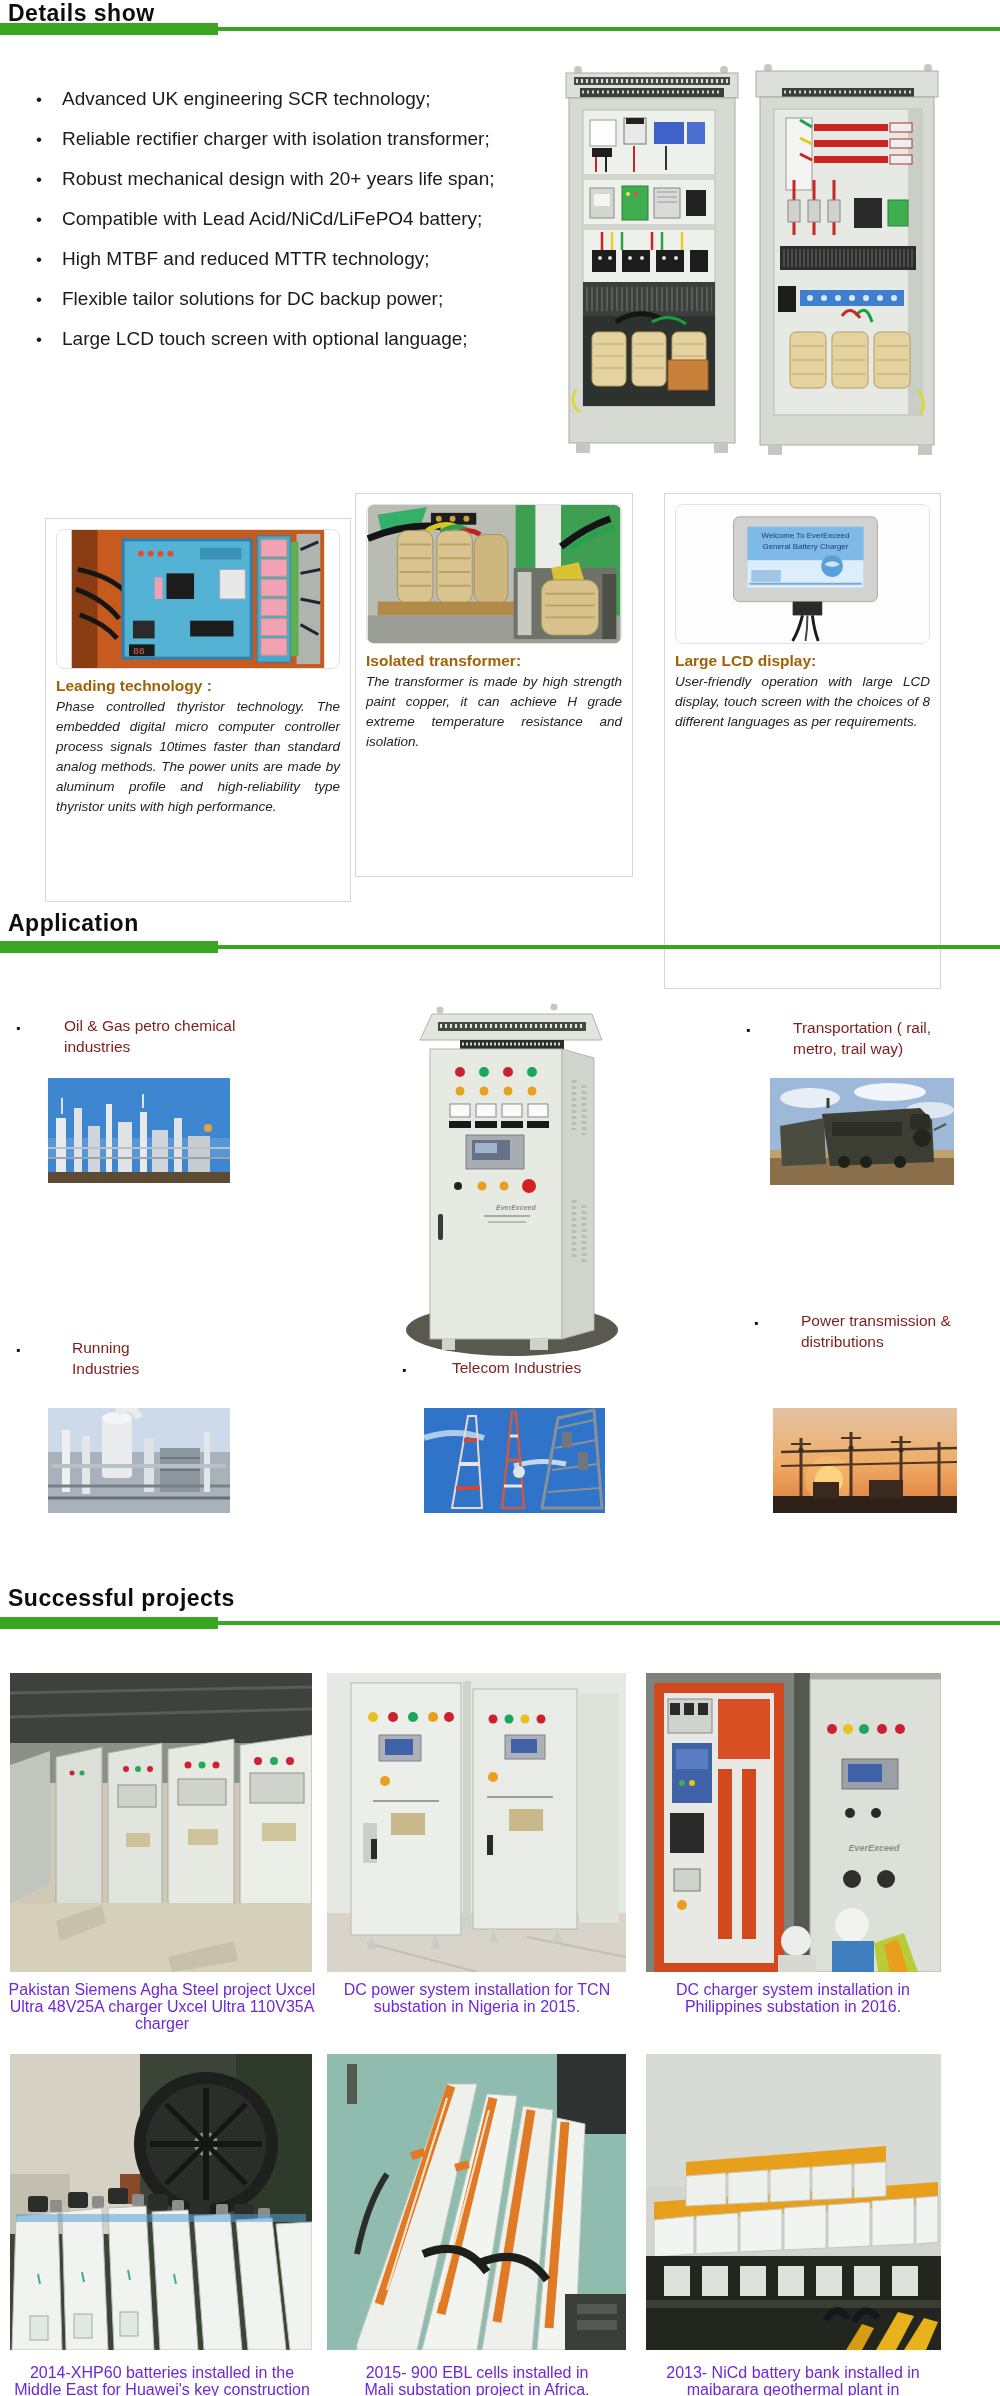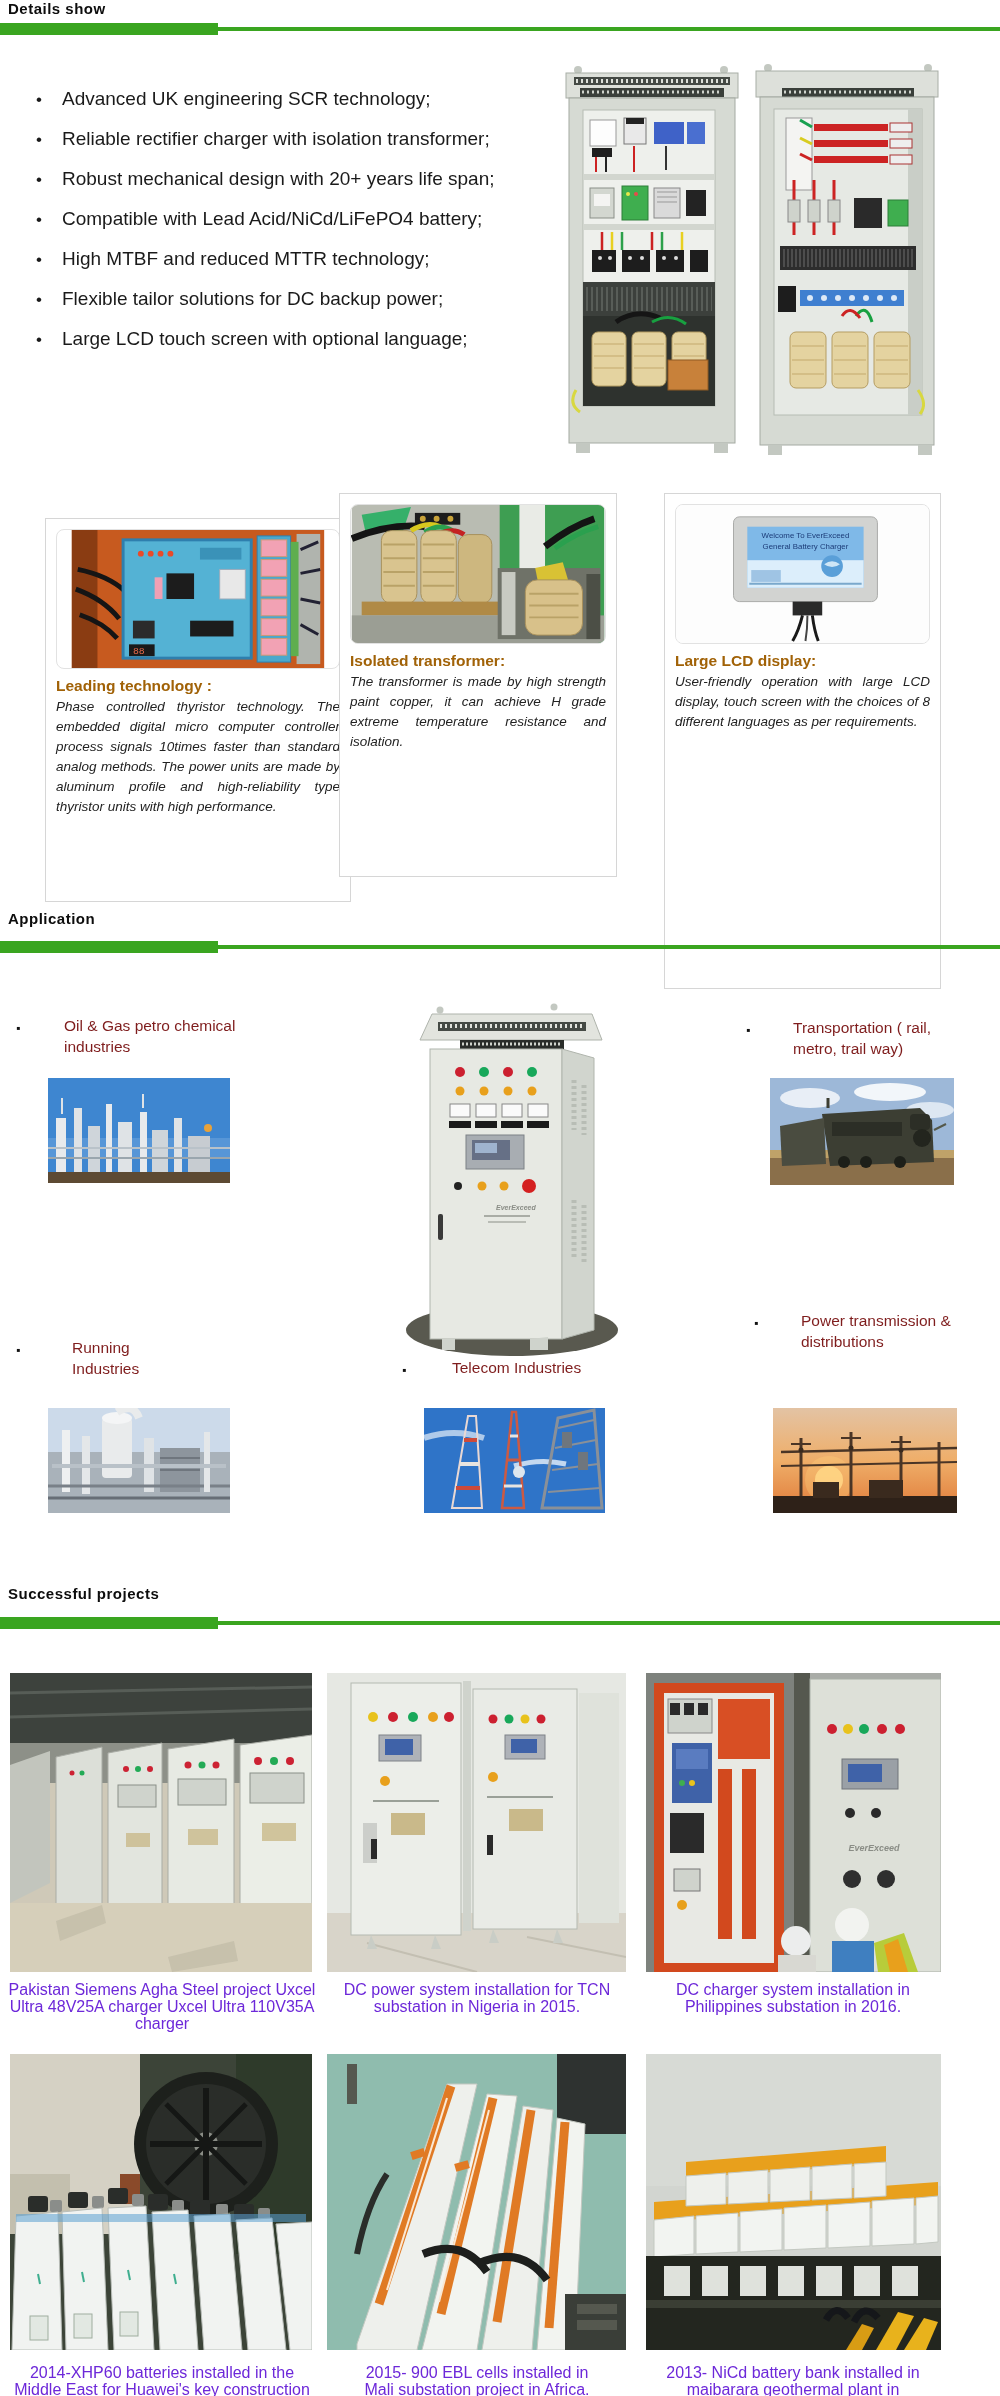--- a/index.html
+++ b/index.html
@@ -1,19 +1,19 @@
 <!DOCTYPE html>
 <html><head>
 <meta charset="utf-8">
 <style>
   html,body{margin:0;padding:0;background:#fff;}
   #canvas{position:relative;width:1000px;height:2396px;background:#ffffff;overflow:hidden;
           font-family:"Liberation Sans",sans-serif;color:#111;}
   .abs{position:absolute;}
-  .sec-title{font-size:15px;font-weight:bold;color:#0d0d0d;letter-spacing:.5px;}
+  .sec-title{font-size:23px;font-weight:bold;color:#0d0d0d;letter-spacing:.5px;}
   .bar-thick{height:12px;background:#3aa520;}
   .bar-thin{height:4px;background:#3aa520;}
   .bullet-list{list-style:none;margin:0;padding:0;}
   .bullet-list li{display:flex;align-items:flex-start;height:40px;font-size:19px;color:#1a1a1a;}
   .bullet-list .dot{width:26px;font-size:17px;line-height:24px;}
   .card{position:absolute;border:1px solid #d6d6d6;background:#fff;box-sizing:border-box;padding:10px;}
   .card .photo{width:100%;height:140px;border-radius:8px;overflow:hidden;display:block;border:1px solid #e2e2e2;box-sizing:border-box;}
   .card h3{margin:8px 0 2px 0;font-size:15.5px;font-weight:bold;color:#a16207;}
   .card p{margin:0;font-size:13.5px;line-height:20px;text-align:justify;color:#222;font-style:italic;}
   .sq{font-size:12px;color:#111;}
@@ -230,21 +230,21 @@
         <path d="M232,44 l20,-4" stroke="#223" stroke-width="3"></path>
       <path d="M232,70 l20,4" stroke="#223" stroke-width="3"></path>
         <path d="M232,96 l18,10" stroke="#223" stroke-width="3"></path>
       <rect x="58" y="116" width="26" height="12" fill="#1a1a1a"></rect>
       <text x="62" y="126" font-size="10" fill="#e86a4a" font-family="Liberation Mono, monospace">88</text>
     </svg>
     <h3>Leading technology :</h3>
     <p>Phase controlled thyristor technology. The embedded digital micro computer controller process signals 10times faster than standard analog methods. The power units are made by aluminum profile and high-reliability type thyristor units with high performance.</p>
   </div>
 
-  <div class="card" style="left:339px;top:493px;width:278px;height:384px;">
+  <div class="card" style="left:355px;top:493px;width:278px;height:384px;">
     <svg class="photo" viewBox="0 0 256 140">
       <rect width="256" height="140" fill="#b9bcb2"></rect>
       <rect x="150" y="0" width="106" height="140" fill="#3e9e52"></rect>
       <rect x="170" y="0" width="26" height="70" fill="#e9ebe6"></rect>
       <polygon points="10,10 60,2 52,26 14,28" fill="#35b06a"></polygon>
       <rect x="64" y="8" width="46" height="12" fill="#1d1d1d"></rect>
       <circle cx="72" cy="14" r="3" fill="#c9a33a"></circle>
         <circle cx="86" cy="14" r="3" fill="#c9a33a"></circle>
         <circle cx="100" cy="14" r="3" fill="#c9a33a"></circle>
       <path d="M0,34 q40,-16 74,-12" stroke="#141414" stroke-width="7" fill="none"></path>

